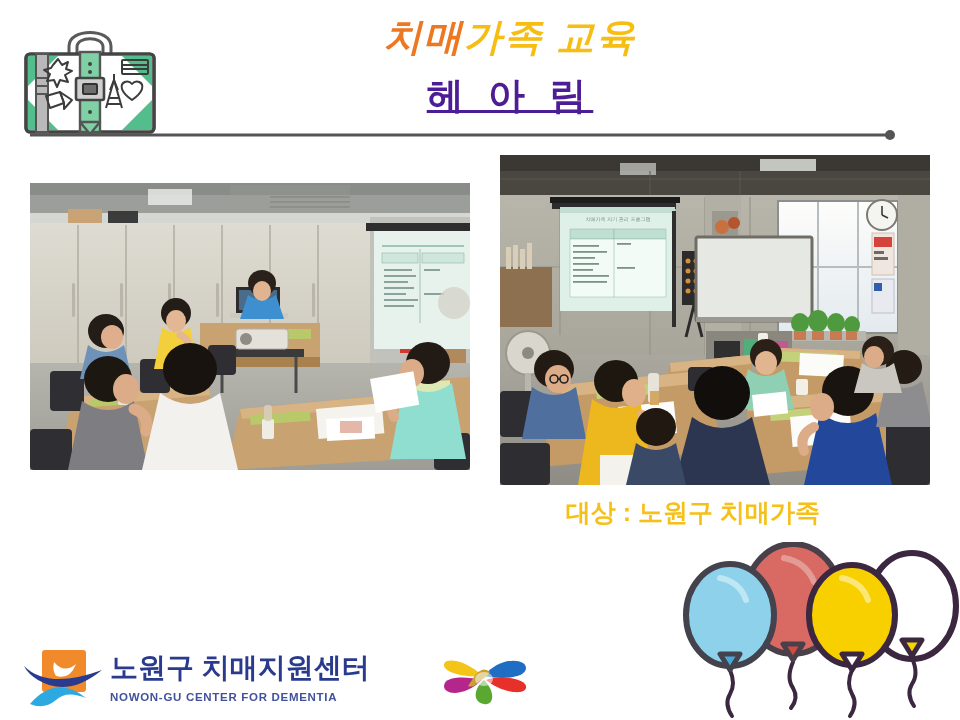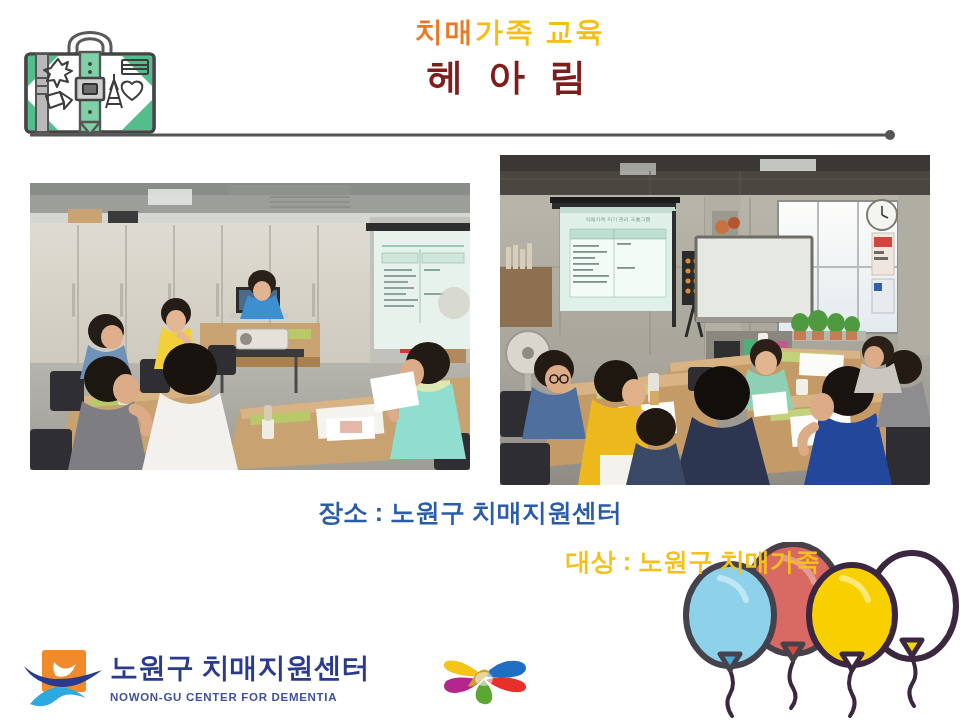--- a/index.html
+++ b/index.html
@@ -37,35 +37,37 @@
   }
 
   #title-block {
     position: absolute;
     left: 200px; top: 14px;
     width: 620px;
     text-align: center;
     z-index: 4;
   }
   #main-title {
-    font-size: 28px;
+    font-size: 38px;
     font-weight: 700;
     letter-spacing: 2px;
     line-height: 1.26;
     white-space: nowrap;
+    font-style: italic;
   }
   #main-title .seg-a { color: #ee7722; }
   #main-title .seg-b { color: #f6bd13; }
   #subtitle {
     font-size: 37px;
     font-weight: 700;
     letter-spacing: 7px;
-    color: #7f1d1d;
+    color: #4c1d95;
     line-height: 1.2;
-    margin-top: 6px;
+    margin-top: 12px;
+    text-decoration: underline;
   }
 
   
   .photo {
     position: absolute;
     overflow: hidden;
     background: #6d6f68;
   }
   #photo-left {
     left: 30px; top: 183px;
@@ -602,21 +604,20 @@
       </g>
 
     <g>
         <ellipse cx="156" cy="272" rx="20" ry="19" fill="#201811"></ellipse>
        <path d="M136 288 q20 14 40 0 l10 42 h-60 z" fill="#3a4a66"></path>
       </g>
   </svg>
 </div>
 
 <div id="info-block">
-  <div class="info-line" id="info-place">장소 : 노원구 치매지원센터</div>
   <div class="info-line" id="info-target">대상 : 노원구 치매가족</div>
 </div>
 
 <div id="balloons-decoration">
   <svg viewBox="0 0 288 178" xmlns="http://www.w3.org/2000/svg">
 
     <g fill="none" stroke="#3b2740" stroke-width="4" stroke-linecap="round">
       <path d="M58 128 q6 14 0 24 q-6 10 2 22"></path>
       <path d="M121 120 q-7 16 0 26 q6 10 -2 20"></path>
       <path d="M180 128 q-6 14 0 24 q6 10 -2 22"></path>

